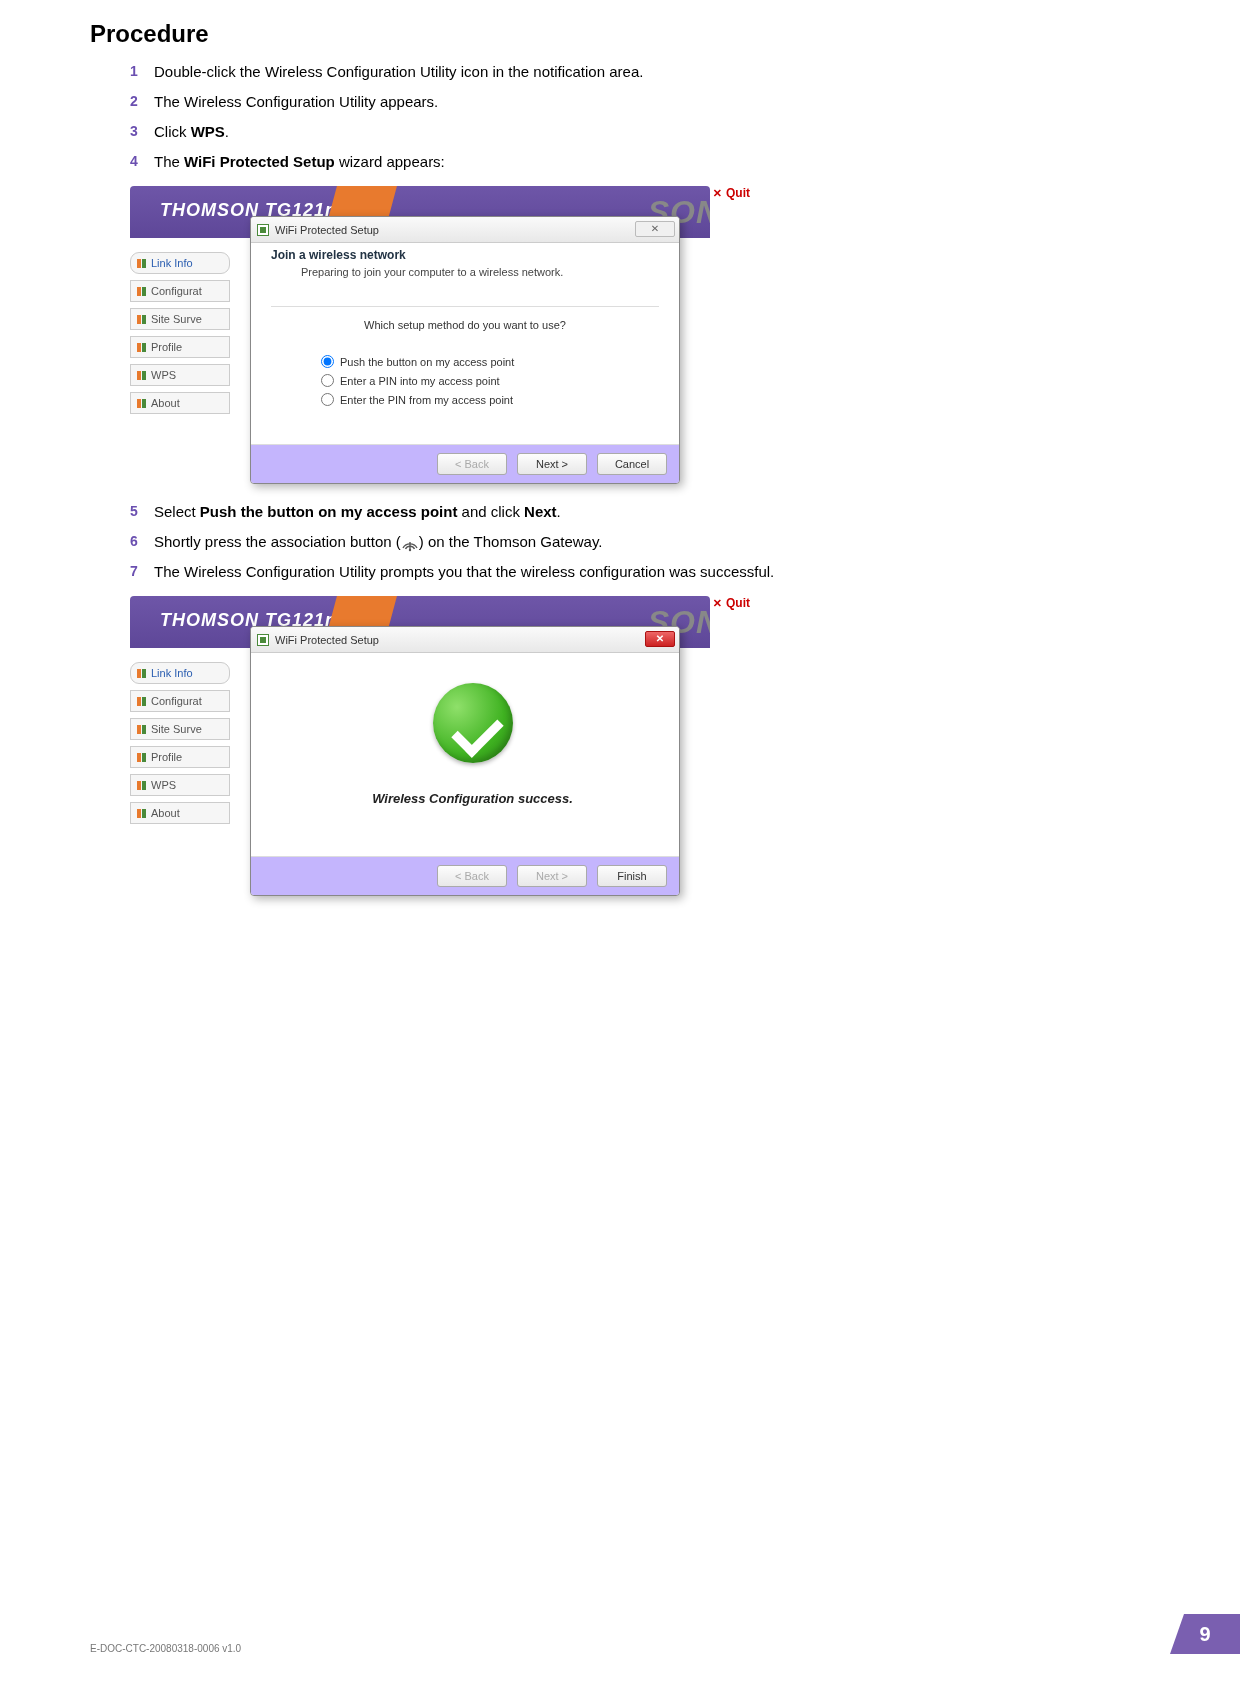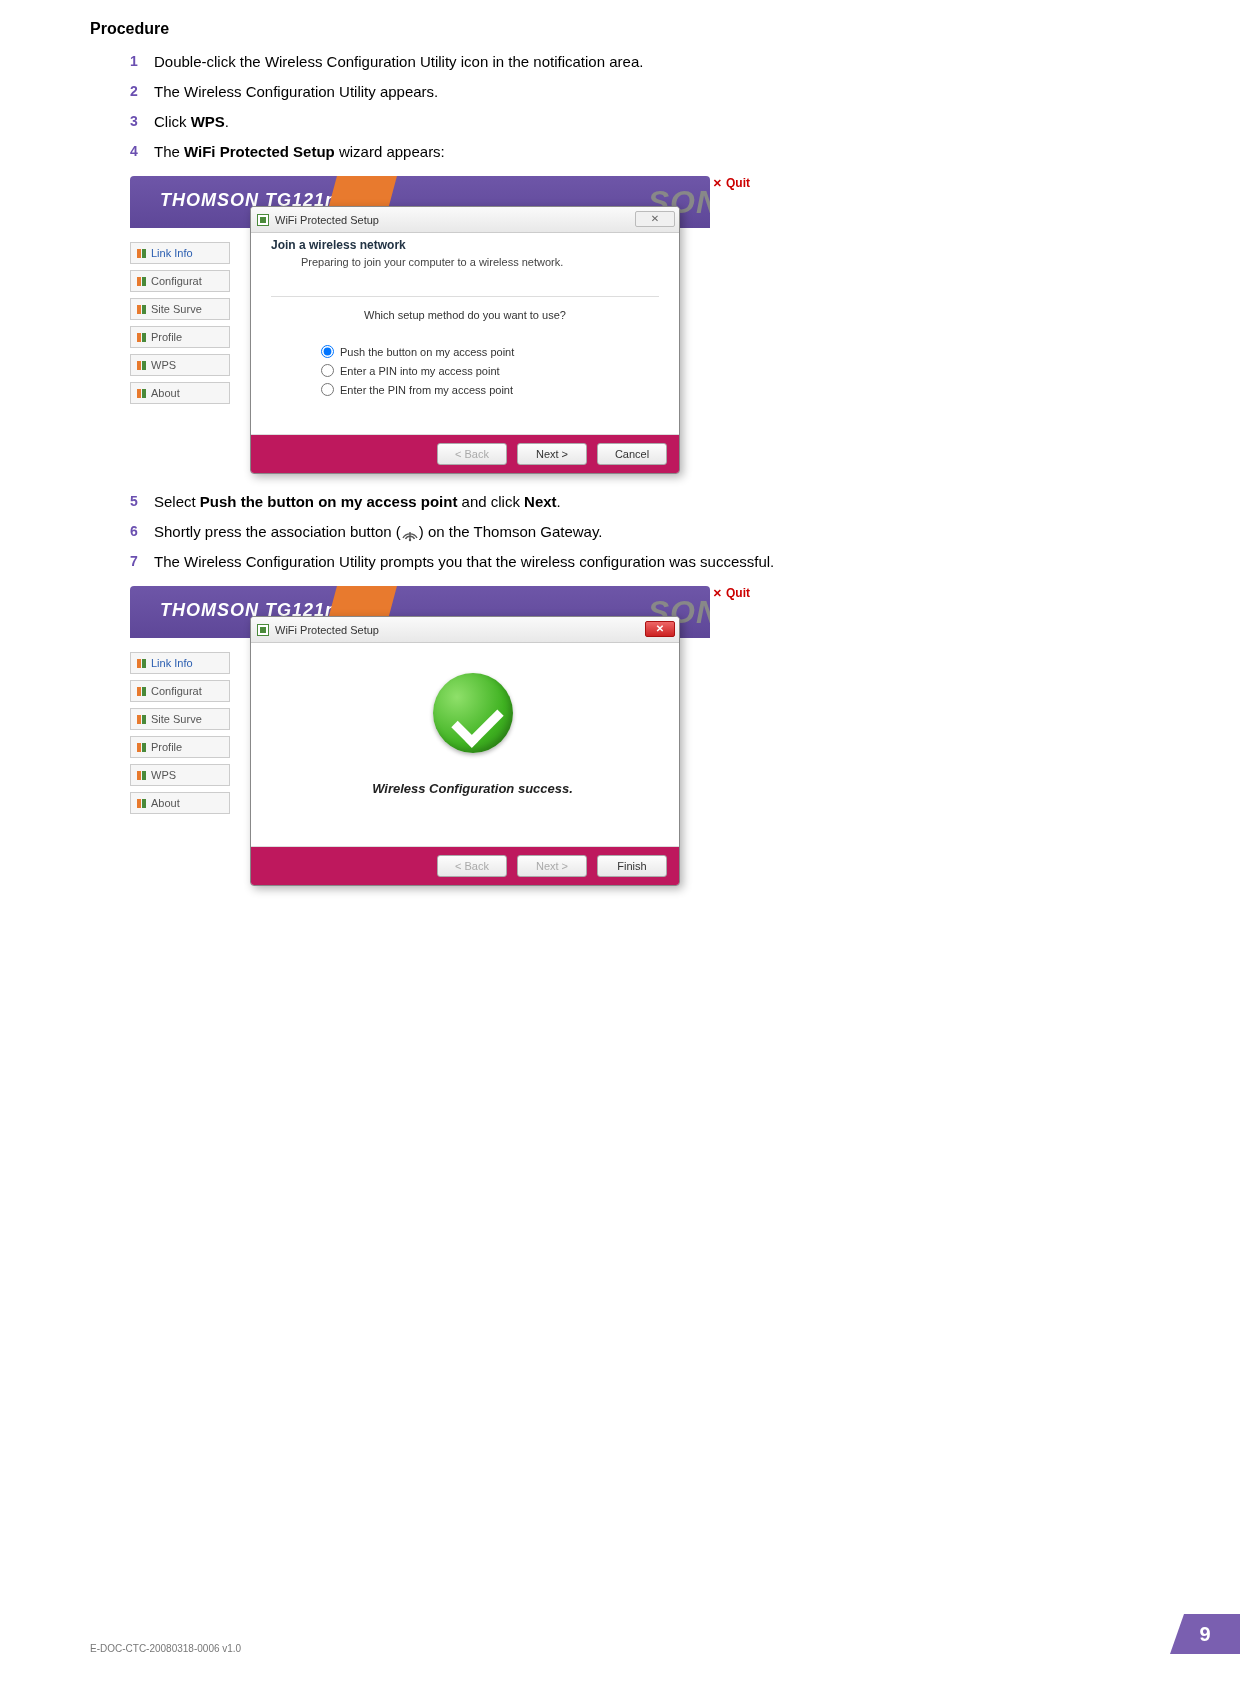--- a/index.html
+++ b/index.html
@@ -24,21 +24,21 @@
     margin-bottom: 60px;
   }
   .section-title {
     color: #6a4fb0;
     font-size: 30px;
     font-weight: bold;
     margin-bottom: 50px;
   }
   .section-num { display:inline-block; margin-right: 40px; }
   .subhead {
-    font-size: 16px;
+    font-size: 24px;
     font-weight: bold;
     color: #000;
     margin-bottom: 12px;
   }
   .body-indent { margin-left: 40px; }
   .intro { font-size: 15px; margin-bottom: 10px; }
   ol.steps { list-style: none; padding: 0; margin: 0 0 10px 0; }
   ol.steps > li {
     display: flex;
     align-items: flex-start;
@@ -128,21 +128,21 @@
     margin-bottom: 6px;
     font-size: 11px;
     padding: 4px 6px;
     color: #555;
     white-space: nowrap;
     overflow: hidden;
     display:flex;
     align-items:center;
     gap:5px;
   }
-  .sidebar-item.active { color: #2a5db0; }
+  .sidebar-item.active { color: #2a5db0; border-radius: 9px; }
   .side-ico {
     width:9px; height:9px;
     display:inline-block;
     position:relative;
   }
   .side-ico::before{
     content:""; position:absolute; left:0; top:0; width:4px; height:9px; background:#e87a2e;
   }
   .side-ico::after{
     content:""; position:absolute; right:0; top:0; width:4px; height:9px; background:#4a8a3a;
@@ -199,21 +199,21 @@
     font-weight:bold;
   }
   .dialog .content { padding: 5px 20px 6px 20px; color:#333; }
   .dlg-heading { font-weight: bold; color:#234; margin-bottom:4px; font-size:12px; }
   .dlg-sub { margin-left: 30px; margin-bottom:28px; color:#444; }
   hr.dlg-sep { border:none; border-top:1px solid #ddd; margin:4px 0 12px 0; }
   .dlg-q { margin-bottom:24px;text-align:center; }
   .radio-row { display:flex; align-items:center; gap:6px; margin-left:50px; margin-bottom:6px; }
   .radio-row input { margin:0; }
   .dlg-buttons {
-    background:#be185d;
+    background:#c4b5fd;
     border-top:1px solid #ddd;
     padding:8px 12px;
     display:flex;
     justify-content:flex-end;
     gap:10px;
   }
   .dlg-btn {
     min-width:70px;
     height:22px;
     border:1px solid #aaa;

